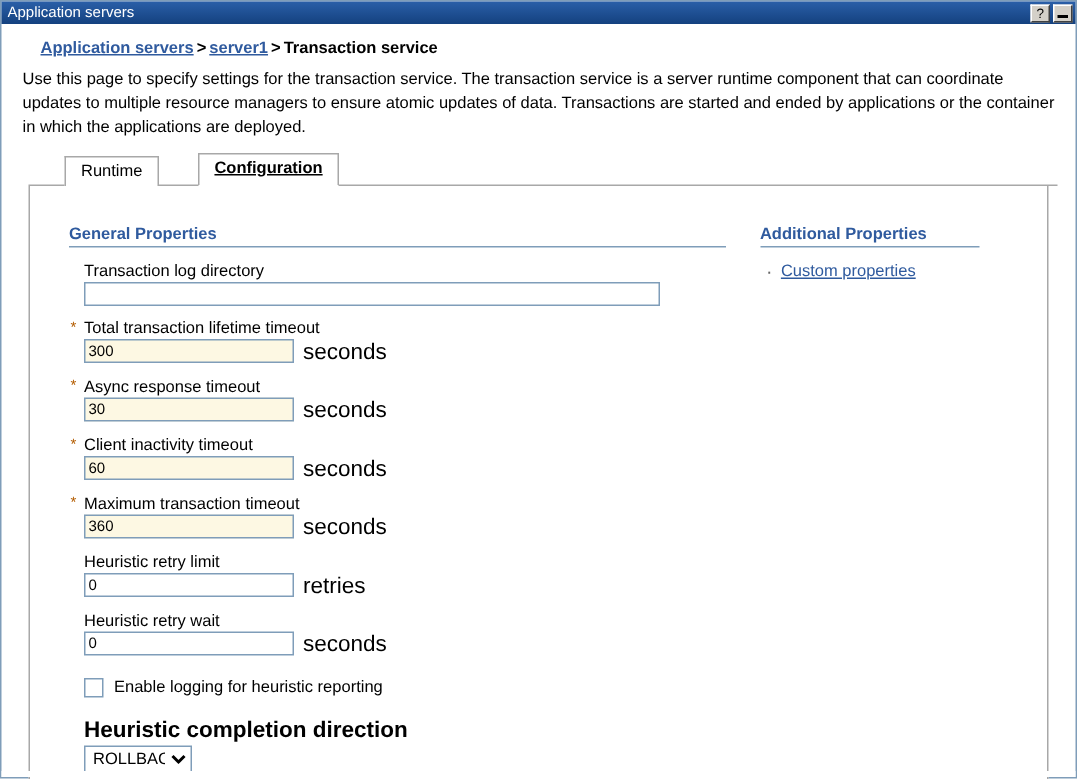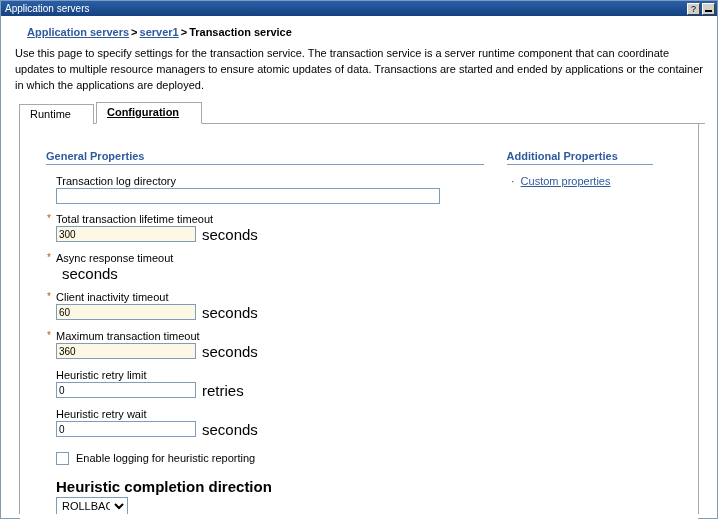--- a/index.html
+++ b/index.html
@@ -99,29 +99,30 @@
     position: relative;
     height: 19px;
     margin: 0 0 0 6px;
     border-bottom: 1px solid #a8a8a8;
     display: flex;
     align-items: flex-end;
     z-index: 2;
   }
   .tab {
     font-size: 11px;
-    padding: 3px 22px 3px 10px;
+    padding: 3px 10px 3px 10px;
     border: 1px solid #a8a8a8;
     border-bottom: none;
     background: #ffffff;
     margin-right: 2px;
     position: relative;
     top: 1px;
     color: #000000;
     line-height: 13px;
+    margin-left: 24px;
   }
   .tab.active {
     font-weight: bold;
     background: #ffffff;
     padding-bottom: 4px;
     border-bottom: 1px solid #ffffff;
     z-index: 3;
     text-decoration: underline;
   }
   .tab.inactive {
@@ -319,20 +320,21 @@
             <span class="lbl"><span class="req">*</span><span>Total transaction lifetime timeout</span></span>
             <span class="inline">
               <input type="text" class="num" value="300" style="">
               <span class="unit">seconds</span>
             </span>
           </div>
 
           <div class="field">
             <span class="lbl"><span class="req">*</span><span>Async response timeout</span></span>
             <span class="inline">
+              <input type="text" class="num" value="30" style="">
               <span class="unit">seconds</span>
             </span>
           </div>
 
           <div class="field">
             <span class="lbl"><span class="req">*</span><span>Client inactivity timeout</span></span>
             <span class="inline">
               <input type="text" class="num" value="60" style="">
               <span class="unit">seconds</span>
             </span>

